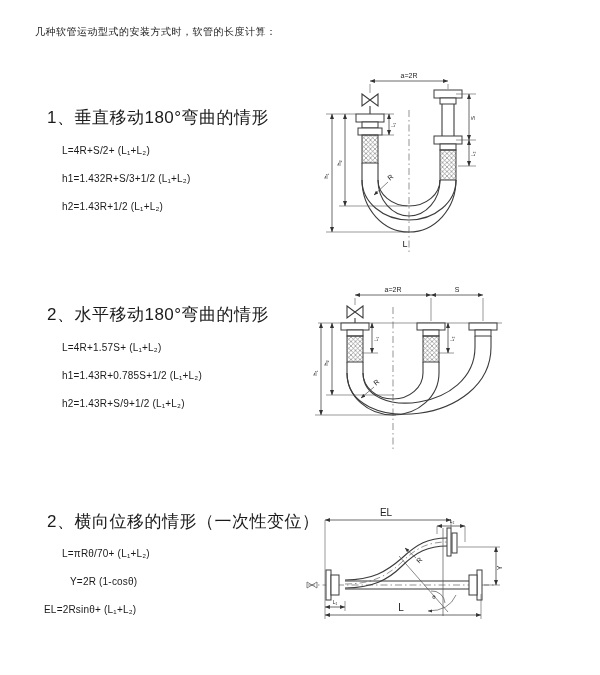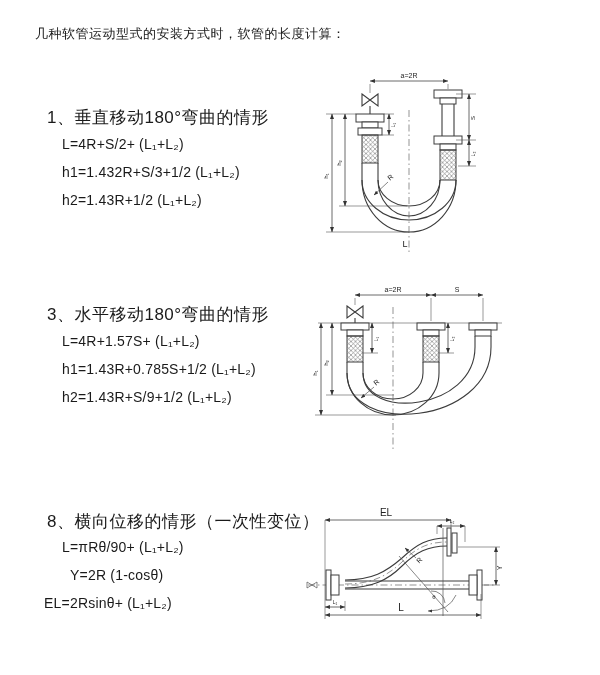--- a/index.html
+++ b/index.html
@@ -2,23 +2,23 @@
 <html><head>
 <meta charset="utf-8">
 <style>
   html,body{margin:0;padding:0;background:#ffffff;}
   body{
     width:600px;height:675px;position:relative;overflow:hidden;
     font-family:"Liberation Sans","DejaVu Sans",sans-serif;
     color:#1a1a1a;
   }
   .abs{position:absolute;white-space:nowrap;}
-  .title{left:35px;top:25px;font-size:13px;letter-spacing:0.5px;}
+  .title{left:35px;top:25px;font-size:10px;letter-spacing:0.5px;}
   .head{font-size:17px;letter-spacing:0.5px;}
-  .formula{font-size:14px;letter-spacing:0.2px;}
+  .formula{font-size:10px;letter-spacing:0.2px;margin-top:9px;}
   svg{position:absolute;overflow:visible;}
   svg text{font-family:"Liberation Sans","DejaVu Sans",sans-serif;fill:#222;}
   .obj{stroke:#3c3c3c;stroke-width:1.1;fill:none;}
   .objf{stroke:#3c3c3c;stroke-width:1;fill:#ffffff;}
   .braid{stroke:#3c3c3c;stroke-width:1;fill:url(#braid);}
   .dim{stroke:#444;stroke-width:0.8;fill:none;}
   .ext{stroke:#555;stroke-width:0.6;fill:none;}
   .cl{stroke:#666;stroke-width:0.7;fill:none;stroke-dasharray:7 3 1.5 3;}
   .thin{stroke:#555;stroke-width:0.7;fill:none;}
 </style>
@@ -118,21 +118,21 @@
   </g>
 
   <g>
     <line class="thin" x1="76" y1="114" x2="62" y2="127" marker-end="url(#ar)"></line>
     <text x="80" y="111" font-size="7" text-anchor="middle" transform="rotate(-40 80 111)">R</text>
   </g>
 
   <text x="93" y="179" font-size="9" text-anchor="middle">L</text>
 </svg>
 
-<div class="abs head" style="left:47px;top:303px">3、水平移动180°弯曲的情形</div>
+<div class="abs head" style="left:47px;top:303px">2、水平移动180°弯曲的情形</div>
 <div class="abs formula" style="left:62px;top:333px">L=4R+1.57S+ (L₁+L₂)</div>
 <div class="abs formula" style="left:62px;top:361px">h1=1.43R+0.785S+1/2 (L₁+L₂)</div>
 <div class="abs formula" style="left:62px;top:389px">h2=1.43R+S/9+1/2 (L₁+L₂)</div>
 
 <svg style="left:306px;top:283px" width="285" height="178" viewBox="0 0 285 178">
   <line class="cl" x1="87" y1="24" x2="87" y2="168"></line>
 
   <g>
     <line class="dim" x1="49" y1="12" x2="125" y2="12" marker-start="url(#ar)" marker-end="url(#ar)"></line>
     <text x="87" y="9" font-size="7" text-anchor="middle">a=2R</text>
@@ -204,22 +204,22 @@
     <path d="M41,90 C41,154 185,142 185,64"></path>
     <path d="M57,90 C57,138 169,128 169,64"></path>
   </g>
 
   <g>
     <line class="thin" x1="68" y1="104" x2="55" y2="115" marker-end="url(#ar)"></line>
     <text x="72" y="101" font-size="7" text-anchor="middle" transform="rotate(-40 72 101)">R</text>
   </g>
 </svg>
 
-<div class="abs head" style="left:47px;top:510px">8、横向位移的情形（一次性变位）</div>
-<div class="abs formula" style="left:62px;top:539px">L=πRθ/90+ (L₁+L₂)</div>
+<div class="abs head" style="left:47px;top:510px">2、横向位移的情形（一次性变位）</div>
+<div class="abs formula" style="left:62px;top:539px">L=πRθ/70+ (L₁+L₂)</div>
 <div class="abs formula" style="left:70px;top:567px">Y=2R (1-cosθ)</div>
 <div class="abs formula" style="left:44px;top:595px">EL=2Rsinθ+ (L₁+L₂)</div>
 
 <svg style="left:298px;top:498px" width="300" height="150" viewBox="0 0 300 150">
 
   <line class="cl" x1="10" y1="87" x2="196" y2="87"></line>
   <g class="thin">
     <polygon points="9,84 9,90 14,87" fill="none"></polygon>
     <polygon points="19,84 19,90 14,87" fill="none"></polygon>
   </g>

